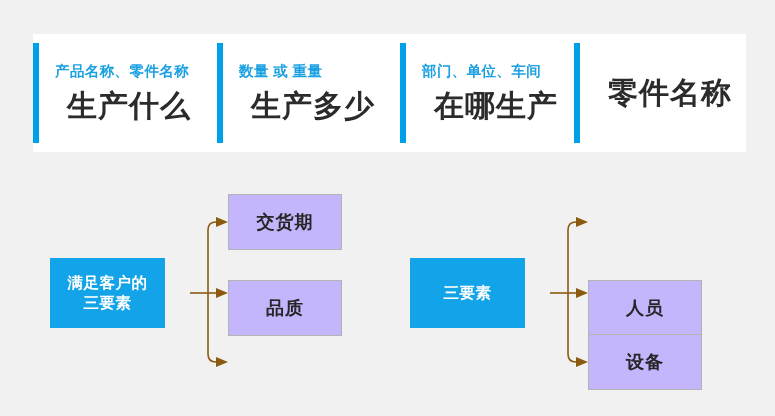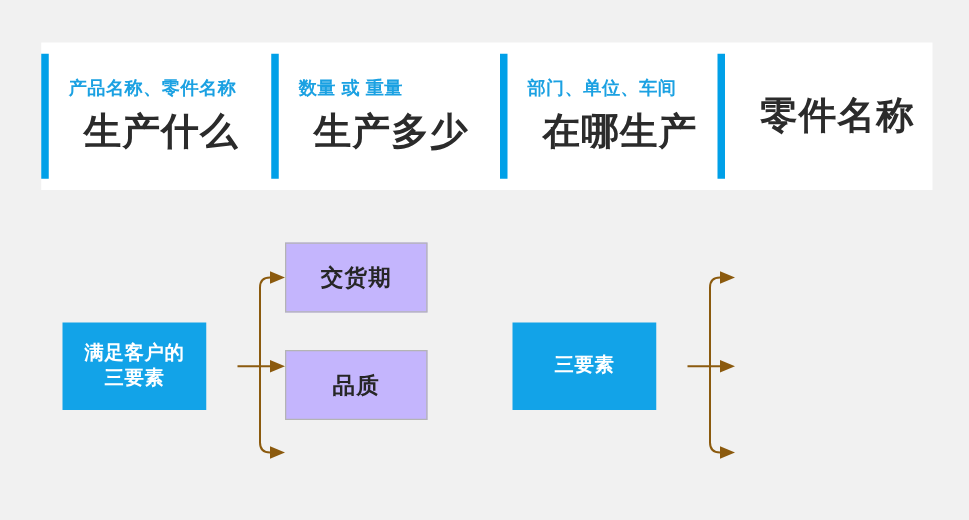--- a/index.html
+++ b/index.html
@@ -222,15 +222,17 @@
         <polygon points="174,181 186,186 174,191"></polygon>
       </g>
     </svg>
 
     <div class="hub-box">
       <div>
         <span class="hub-line">三要素</span>
       </div>
     </div>
 
+    <div class="leaf-box leaf-1">人员</div>
+    <div class="leaf-box leaf-2">设备</div>
   </div>
 
 </div>
 
 </body></html>

